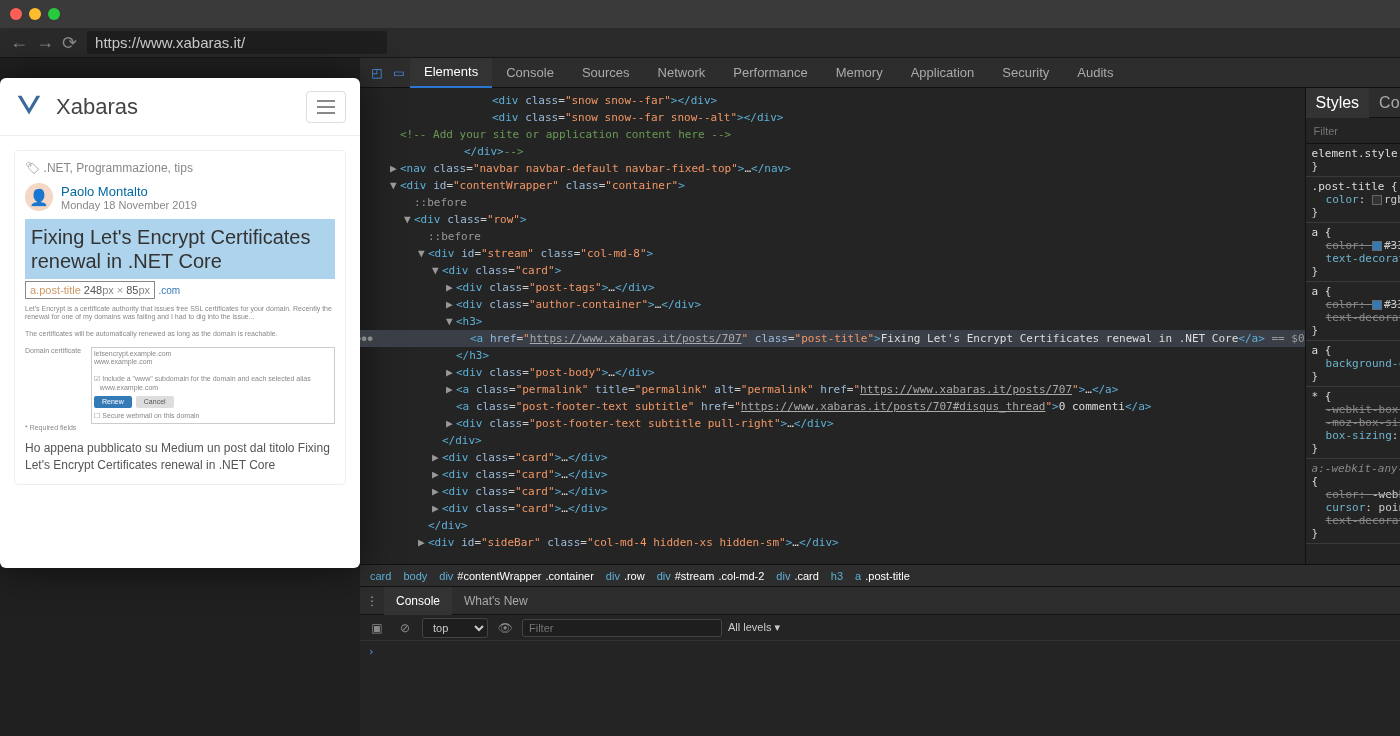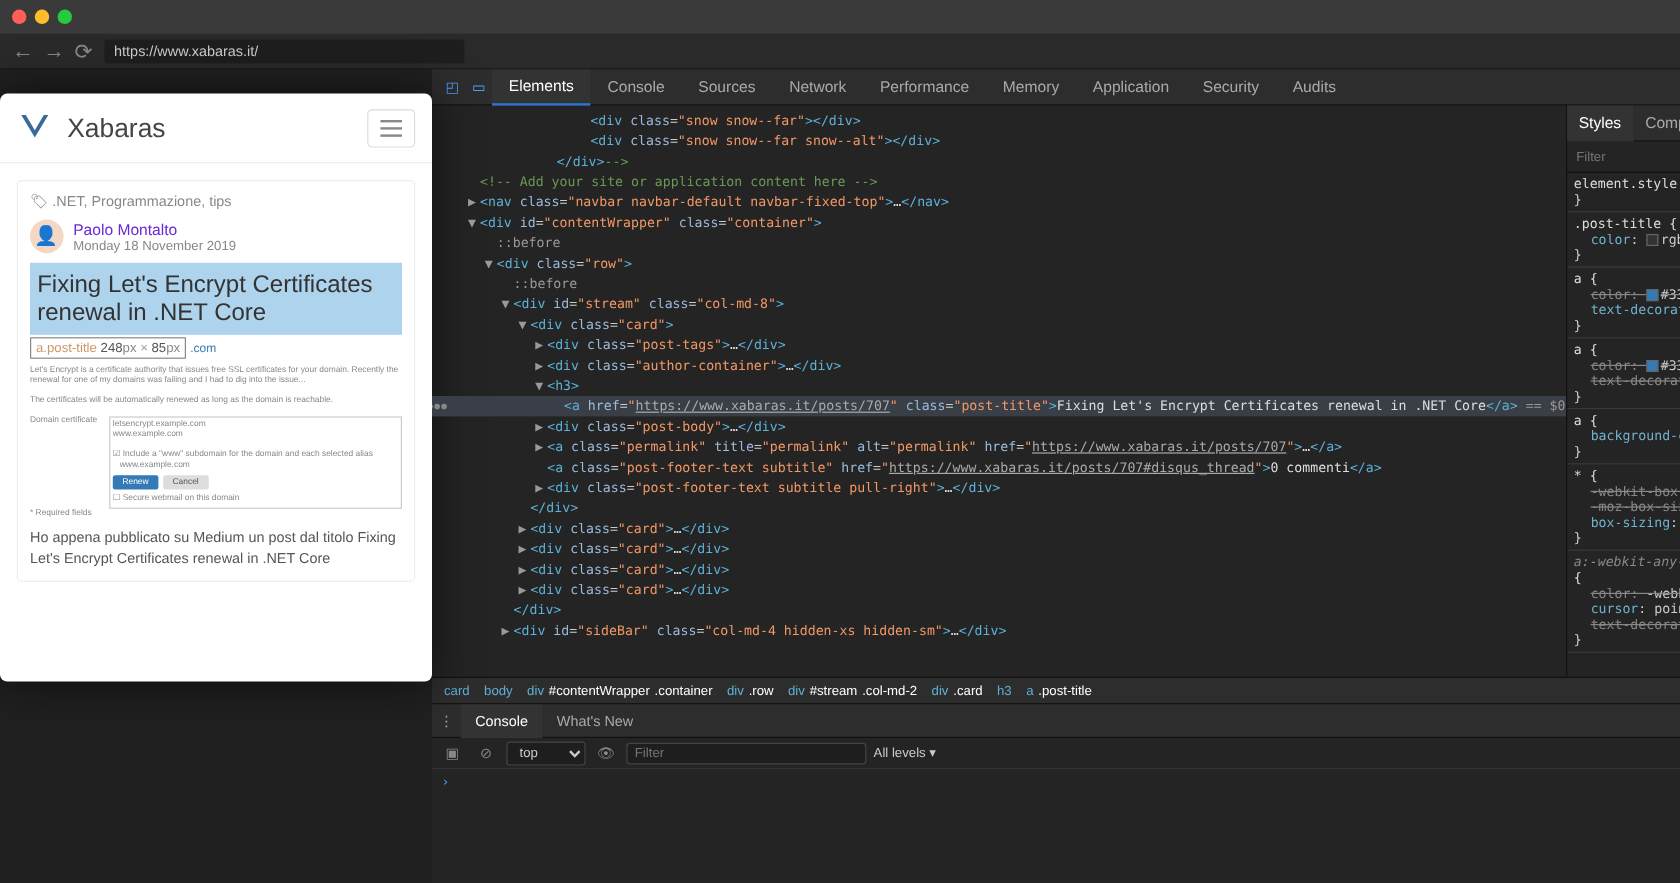--- a/index.html
+++ b/index.html
@@ -5,35 +5,35 @@
 * { margin: 0; padding: 0; box-sizing: border-box; }
 body { font-family: -apple-system, "Helvetica Neue", Arial, sans-serif; background: #000; width: 1400px; height: 736px; overflow: hidden; color: #ccc; font-size: 12px; }
 .window { width: 1400px; height: 736px; background: #2a2a2a; border-radius: 10px; display: flex; flex-direction: column; }
 .titlebar { height: 28px; background: #3a3a3a; display: flex; align-items: center; padding: 0 10px; position: relative; }
 .dots { display: flex; gap: 7px; }
 .dot { width: 12px; height: 12px; border-radius: 50%; }
 .dot.r { background: #ff5f56; } .dot.y { background: #ffbd2e; } .dot.g { background: #27c93f; }
 .title { position: absolute; left: 0; right: 0; text-align: center; color: #ccc; font-size: 13px; }
 .addressbar { height: 30px; background: #2a2a2a; display: flex; align-items: center; padding: 0 10px; gap: 10px; border-bottom: 1px solid #161616; }
 .nav-arrows { display: flex; gap: 8px; color: #888; font-size: 18px; }
-.urlbox { flex: 0 0 300px; background: #1e1e1e; border-radius: 3px; padding: 3px 8px; color: #ccc; font-size: 12px; }
+.urlbox { flex: 0 0 300px; background: #1e1e1e; border-radius: 3px; padding: 3px 8px; color: #ccc; font-size: 15px; }
 .main { display: flex; flex: 1; min-height: 0; }
 .device-pane { width: 408px; background: #202020; display: flex; align-items: flex-start; justify-content: center; padding: 20px 0; }
 .device-frame { width: 360px; height: 490px; background: #fff; border-radius: 6px; box-shadow: 0 0 40px rgba(0,0,0,.6); overflow: hidden; color: #333; position: relative; }
 .site-nav { height: 58px; display: flex; align-items: center; padding: 0 14px; gap: 12px; border-bottom: 1px solid #eee; }
 .logo { width: 30px; height: 30px; }
 .brand { font-size: 22px; color: #444; flex: 1; }
 .hamburger { width: 40px; height: 32px; border: 1px solid #ddd; border-radius: 4px; display: flex; flex-direction: column; justify-content: center; align-items: center; gap: 4px; }
 .hamburger span { width: 18px; height: 2px; background: #888; }
 .site-body { padding: 14px; }
 .card { border: 1px solid #eee; border-radius: 4px; padding: 10px; }
 .tags { color: #888; font-size: 12px; }
 .author { display: flex; gap: 8px; margin-top: 8px; align-items: center; }
 .avatar { width: 28px; height: 28px; border-radius: 50%; background: #f4d7c4; display: flex; align-items: center; justify-content: center; font-size: 16px; }
-.author-text a { color: #6d28d9; font-size: 13px; text-decoration: none; }
+.author-text a { color: #0369a1; font-size: 13px; text-decoration: none; }
 .meta { color: #888; font-size: 11px; }
 .post-title-box { background: #aed3ec; margin-top: 8px; padding: 6px; display: inline-block; }
 .post-title { color: #333; font-size: 20px; font-weight: 400; line-height: 1.2; }
 .measure-tip { display: inline-flex; align-items: center; background: #fff; border: 1px solid #888; font-size: 11px; padding: 2px 4px; margin-top: 2px; }
 .measure-tip .cls { color: #c96; } .measure-tip .n { color: #555; } .measure-tip .x { color: #999; margin: 0 3px; }
 .post-body { font-size: 7px; color: #888; line-height: 1.2; margin-top: 6px; }
 .btns { display: flex; gap: 4px; margin: 4px 0; }
 .btn { font-size: 7px; padding: 2px 8px; border-radius: 2px; }
 .btn.pri { background: #337ab7; color: #fff; } .btn.sec { background: #ddd; color: #555; }
 .excerpt { font-size: 12px; color: #555; margin-top: 8px; line-height: 1.4; }
@@ -45,21 +45,21 @@
 .dt-icon.active { color: #4a9eff; }
 .dt-content { flex: 1; display: flex; min-height: 0; }
 .elements-pane { flex: 1; overflow: auto; font-family: Menlo, monospace; font-size: 11px; line-height: 17px; padding: 4px 0; position: relative; }
 .el-line { padding-left: 8px; white-space: nowrap; }
 .el-line .arrow { color: #999; display: inline-block; width: 10px; }
 .hl-line { background: #3a3f47; }
 .gutter-dots { position: absolute; left: -2px; color: #888; font-size: 8px; letter-spacing: 1px; }
 .t-tag { color: #5db0d7; } .t-attr { color: #9bbbdc; } .t-val { color: #f29766; } .t-txt { color: #ddd; } .t-cmt { color: #6a9955; } .t-ps { color: #999; } .t-link { color: #aaa; text-decoration: underline; }
 .styles-pane { width: 320px; border-left: 1px solid #111; display: flex; flex-direction: column; }
 .styles-tabs { height: 30px; display: flex; align-items: center; background: #2d2d2d; border-bottom: 1px solid #111; }
-.st-tab { padding: 0 10px; height: 30px; display: flex; align-items: center; font-size: 13px; color: #aaa; }
+.st-tab { padding: 0 10px; height: 30px; display: flex; align-items: center; font-size: 16px; color: #aaa; }
 .st-tab.active { background: #333; color: #fff; }
 .filter-row { height: 26px; display: flex; align-items: center; border-bottom: 1px solid #111; }
 .filter-input { flex: 1; background: transparent; border: none; color: #888; padding: 0 8px; font-size: 11px; outline: none; }
 .rules { flex: 1; overflow: auto; font-family: Menlo, monospace; font-size: 11px; }
 .rule { border-bottom: 1px solid #3a3a3a; padding: 3px 6px; }
 .rule-head { display: flex; justify-content: space-between; }
 .sel { color: #ddd; } .src { color: #999; font-size: 10px; text-decoration: underline; }
 .prop { padding-left: 14px; } .prop .k { color: #6fb2ce; } .prop .v { color: #ccc; }
 .struck { text-decoration: line-through; color: #888; } .struck .k { color: #888; }
 .swatch { display: inline-block; width: 10px; height: 10px; border: 1px solid #666; vertical-align: middle; margin-right: 2px; }
@@ -170,33 +170,34 @@
         <div class="dt-tab">Memory</div>
         <div class="dt-tab">Application</div>
         <div class="dt-tab">Security</div>
         <div class="dt-tab">Audits</div>
 
       </div>
       <div class="dt-content">
         <div class="elements-pane">
 <div class="el-line" style="padding-left:132px"><span class="t-tag">&lt;div</span> <span class="t-attr">class</span>=<span class="t-val">"snow snow--far"</span><span class="t-tag">&gt;&lt;/div&gt;</span></div>
 <div class="el-line" style="padding-left:132px"><span class="t-tag">&lt;div</span> <span class="t-attr">class</span>=<span class="t-val">"snow snow--far snow--alt"</span><span class="t-tag">&gt;&lt;/div&gt;</span></div>
+<div class="el-line" style="padding-left:40px"><span class="t-cmt">&lt;!-- Add your site or application content here --&gt;</span></div>
 <div class="el-line" style="padding-left:104px"><span class="t-tag">&lt;/div&gt;</span><span class="t-cmt">--&gt;</span></div>
-<div class="el-line" style="padding-left:40px"><span class="t-cmt">&lt;!-- Add your site or application content here --&gt;</span></div>
 <div class="el-line" style="padding-left:30px"><span class="arrow">▶</span><span class="t-tag">&lt;nav</span> <span class="t-attr">class</span>=<span class="t-val">"navbar navbar-default navbar-fixed-top"</span><span class="t-tag">&gt;</span><span class="t-txt">…</span><span class="t-tag">&lt;/nav&gt;</span></div>
 <div class="el-line" style="padding-left:30px"><span class="arrow">▼</span><span class="t-tag">&lt;div</span> <span class="t-attr">id</span>=<span class="t-val">"contentWrapper"</span> <span class="t-attr">class</span>=<span class="t-val">"container"</span><span class="t-tag">&gt;</span></div>
 <div class="el-line" style="padding-left:54px"><span class="t-ps">::before</span></div>
 <div class="el-line" style="padding-left:44px"><span class="arrow">▼</span><span class="t-tag">&lt;div</span> <span class="t-attr">class</span>=<span class="t-val">"row"</span><span class="t-tag">&gt;</span></div>
 <div class="el-line" style="padding-left:68px"><span class="t-ps">::before</span></div>
 <div class="el-line" style="padding-left:58px"><span class="arrow">▼</span><span class="t-tag">&lt;div</span> <span class="t-attr">id</span>=<span class="t-val">"stream"</span> <span class="t-attr">class</span>=<span class="t-val">"col-md-8"</span><span class="t-tag">&gt;</span></div>
 <div class="el-line" style="padding-left:72px"><span class="arrow">▼</span><span class="t-tag">&lt;div</span> <span class="t-attr">class</span>=<span class="t-val">"card"</span><span class="t-tag">&gt;</span></div>
 <div class="el-line" style="padding-left:86px"><span class="arrow">▶</span><span class="t-tag">&lt;div</span> <span class="t-attr">class</span>=<span class="t-val">"post-tags"</span><span class="t-tag">&gt;</span><span class="t-txt">…</span><span class="t-tag">&lt;/div&gt;</span></div>
 <div class="el-line" style="padding-left:86px"><span class="arrow">▶</span><span class="t-tag">&lt;div</span> <span class="t-attr">class</span>=<span class="t-val">"author-container"</span><span class="t-tag">&gt;</span><span class="t-txt">…</span><span class="t-tag">&lt;/div&gt;</span></div>
 <div class="el-line" style="padding-left:86px"><span class="arrow">▼</span><span class="t-tag">&lt;h3&gt;</span></div>
 <div class="el-line hl-line" style="padding-left:110px;position:relative"><span class="gutter-dots" style="left:-4px">●●●</span> <span class="t-tag">&lt;a</span> <span class="t-attr">href</span>=<span class="t-val">"<span class="t-link">https://www.xabaras.it/posts/707</span>"</span> <span class="t-attr">class</span>=<span class="t-val">"<span>post-title</span>"</span><span class="t-tag">&gt;</span><span class="t-txt">Fixing Let's Encrypt Certificates renewal in .NET Core</span><span class="t-tag">&lt;/a&gt;</span> <span class="t-ps">== $0</span></div>
+<div class="el-line" style="padding-left:96px"><span class="t-tag">&lt;/h3&gt;</span></div>
 <div class="el-line" style="padding-left:86px"><span class="arrow">▶</span><span class="t-tag">&lt;div</span> <span class="t-attr">class</span>=<span class="t-val">"post-body"</span><span class="t-tag">&gt;</span><span class="t-txt">…</span><span class="t-tag">&lt;/div&gt;</span></div>
 <div class="el-line" style="padding-left:86px"><span class="arrow">▶</span><span class="t-tag">&lt;a</span> <span class="t-attr">class</span>=<span class="t-val">"permalink"</span> <span class="t-attr">title</span>=<span class="t-val">"permalink"</span> <span class="t-attr">alt</span>=<span class="t-val">"permalink"</span> <span class="t-attr">href</span>=<span class="t-val">"<span class="t-link">https://www.xabaras.it/posts/707</span>"</span><span class="t-tag">&gt;</span><span class="t-txt">…</span><span class="t-tag">&lt;/a&gt;</span></div>
 <div class="el-line" style="padding-left:96px"><span class="t-tag">&lt;a</span> <span class="t-attr">class</span>=<span class="t-val">"post-footer-text subtitle"</span> <span class="t-attr">href</span>=<span class="t-val">"<span class="t-link">https://www.xabaras.it/posts/707#disqus_thread</span>"</span><span class="t-tag">&gt;</span><span class="t-txt">0 commenti</span><span class="t-tag">&lt;/a&gt;</span></div>
 <div class="el-line" style="padding-left:86px"><span class="arrow">▶</span><span class="t-tag">&lt;div</span> <span class="t-attr">class</span>=<span class="t-val">"post-footer-text subtitle pull-right"</span><span class="t-tag">&gt;</span><span class="t-txt">…</span><span class="t-tag">&lt;/div&gt;</span></div>
 <div class="el-line" style="padding-left:82px"><span class="t-tag">&lt;/div&gt;</span></div>
 <div class="el-line" style="padding-left:72px"><span class="arrow">▶</span><span class="t-tag">&lt;div</span> <span class="t-attr">class</span>=<span class="t-val">"card"</span><span class="t-tag">&gt;</span><span class="t-txt">…</span><span class="t-tag">&lt;/div&gt;</span></div>
 <div class="el-line" style="padding-left:72px"><span class="arrow">▶</span><span class="t-tag">&lt;div</span> <span class="t-attr">class</span>=<span class="t-val">"card"</span><span class="t-tag">&gt;</span><span class="t-txt">…</span><span class="t-tag">&lt;/div&gt;</span></div>
 <div class="el-line" style="padding-left:72px"><span class="arrow">▶</span><span class="t-tag">&lt;div</span> <span class="t-attr">class</span>=<span class="t-val">"card"</span><span class="t-tag">&gt;</span><span class="t-txt">…</span><span class="t-tag">&lt;/div&gt;</span></div>
 <div class="el-line" style="padding-left:72px"><span class="arrow">▶</span><span class="t-tag">&lt;div</span> <span class="t-attr">class</span>=<span class="t-val">"card"</span><span class="t-tag">&gt;</span><span class="t-txt">…</span><span class="t-tag">&lt;/div&gt;</span></div>
 <div class="el-line" style="padding-left:68px"><span class="t-tag">&lt;/div&gt;</span></div>

